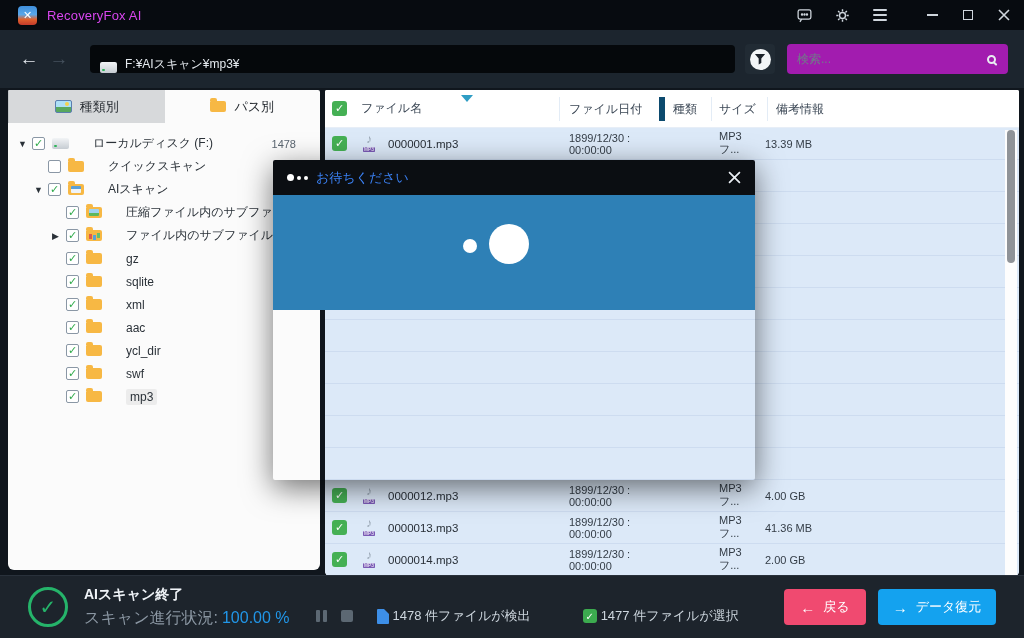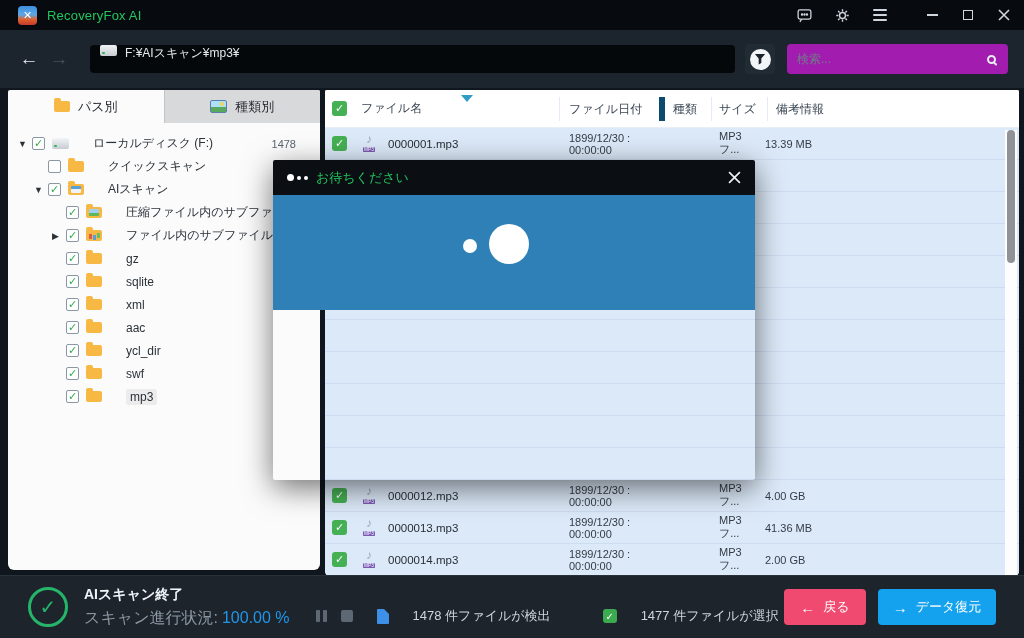--- a/index.html
+++ b/index.html
@@ -9,36 +9,36 @@
     background:#10161d; color:#e8edf2; overflow:hidden; position:relative;
   }
   
   .titlebar { position:absolute; left:0; top:0; width:1024px; height:30px;
     background:#070b10; display:flex; align-items:center; padding:0 10px; }
   .logo { width:19px; height:19px; border-radius:4px; margin-left:8px;
     background:linear-gradient(180deg,#3f8fdc 0%,#5aa7e8 45%,#e0622d 70%,#c43a2b 100%);
     position:relative; box-shadow:0 0 2px rgba(0,0,0,.6); }
   .logo::after { content:"✕"; position:absolute; inset:0; color:#fff; font-size:11px;
     font-weight:bold; display:flex; align-items:center; justify-content:center; }
-  .app-title { margin-left:10px; font-size:13px; color:#22c55e; letter-spacing:.2px; }
+  .app-title { margin-left:10px; font-size:13px; color:#d946ef; letter-spacing:.2px; }
   .tb-right { margin-left:auto; display:flex; align-items:center; gap:18px; }
   .tb-ic { width:20px; height:20px; display:flex; align-items:center; justify-content:center; cursor:pointer; }
   .hamburger { display:flex; flex-direction:column; gap:3px; }
   .hamburger span { width:14px; height:2px; background:#cfd6dd; border-radius:1px; }
   .win-controls { display:flex; align-items:center; gap:16px; margin-left:14px; }
   .wc-min { width:11px; height:2px; background:#cfd6dd; }
   .wc-max { width:10px; height:10px; border:1.5px solid #cfd6dd; }
   
   .toolbar { position:absolute; left:0; top:30px; width:1024px; height:58px;
     background:#1c252e; display:flex; align-items:center; padding:0 16px; }
   .nav-arrow { width:26px; font-size:19px; text-align:center; cursor:pointer; }
   .nav-back { color:#e6ebf0; }
   .nav-fwd { color:#46525e; margin-left:4px; }
   .pathbar { margin-left:18px; width:645px; height:28px; background:#05080b; border-radius:4px;
-    display:flex; align-items:flex-start; padding:0 10px; }
+    display:flex; align-items:flex-end; padding:0 10px; }
   .disk-ic { width:17px; height:11px; background:linear-gradient(180deg,#f2f4f6,#c6ccd2);
     border-radius:2px; position:relative; flex:0 0 auto; }
   .disk-ic::after { content:""; position:absolute; left:2px; bottom:2px; width:3px; height:2px;
     background:#2fb45a; border-radius:1px; }
   .path-text { margin-left:8px; font-size:12px; color:#e4e9ee; white-space:nowrap; }
   .filter-btn { margin-left:10px; width:30px; height:30px; border-radius:4px; background:#212b34;
     display:flex; align-items:center; justify-content:center; cursor:pointer; }
   .filter-circle { width:21px; height:21px; border-radius:50%; background:#f2f5f7;
     display:flex; align-items:center; justify-content:center; }
   .funnel { width:11px; height:11px; background:#1b222a;
@@ -118,21 +118,21 @@
   .scroll-thumb { position:absolute; right:4px; top:40px; width:8px; height:133px; background:#8f9398; border-radius:4px; }
   
   .modal { position:absolute; left:273px; top:160px; width:482px; height:320px;
     box-shadow:0 8px 30px rgba(0,0,0,.55); border-radius:2px; overflow:hidden; }
   .m-head { height:35px; background:#0b0e12; display:flex; align-items:center; padding:0 14px; }
   .dots { display:flex; align-items:center; gap:3px; margin-right:8px; }
   .dots i { background:#fff; border-radius:50%; display:block; }
   .dots i:nth-child(1){ width:7px; height:7px; }
   .dots i:nth-child(2){ width:4px; height:4px; }
   .dots i:nth-child(3){ width:4px; height:4px; }
-  .m-title { font-size:13px; color:#22c55e; }
+  .m-title { font-size:13px; color:#3b82f6; }
   .m-close { margin-left:auto; cursor:pointer; display:flex; }
   .m-blue { height:115px; background:#2e80b6; position:relative; }
   .spin-sm { position:absolute; left:190px; top:44px; width:14px; height:14px; border-radius:50%; background:#fff; }
   .spin-lg { position:absolute; left:216px; top:29px; width:40px; height:40px; border-radius:50%; background:#fff; }
   .m-body { height:128px; background:#f3f3f3; color:#33393f; font-size:13.5px;
     line-height:26px; padding:14px 20px 0 20px; }
   .m-foot { height:42px; background:#252a31; display:flex; align-items:center; padding:0 14px; }
   .m-progress { font-size:13px; color:#e8edf2; }
   .btn-cancel { margin-left:auto; width:66px; height:25px; background:#e84a6f; border:none;
     border-radius:3px; color:#fff; font-size:12px; font-family:inherit; cursor:pointer; }
@@ -143,21 +143,21 @@
     display:flex; align-items:center; justify-content:center; color:#25b46a;
     font-size:20px; font-weight:bold; flex:0 0 auto; }
   .scan-texts { margin-left:16px; }
   .scan-title { font-size:14px; font-weight:bold; color:#f0f4f8; margin-bottom:4px; }
   .scan-sub { font-size:16px; color:#8b97a3; }
   .scan-sub b { color:#2196e8; font-weight:normal; margin-left:4px; }
   .ctl { display:flex; align-items:center; gap:14px; margin-left:26px; margin-top:18px; }
   .pause { display:flex; gap:3px; cursor:pointer; }
   .pause span { width:4px; height:12px; background:#5c6873; border-radius:1px; }
   .stop { width:12px; height:12px; background:#5c6873; border-radius:2px; cursor:pointer; }
-  .stat-item { display:flex; align-items:center; gap:24px; margin-top:18px; font-size:13px; color:#cdd6de; }
+  .stat-item { display:flex; align-items:center; gap:4px; margin-top:18px; font-size:13px; color:#cdd6de; }
   .stat-detected { margin-left:24px; }
   .stat-selected { margin-left:52px; }
   .doc-ic { width:12px; height:15px; background:#3d8fe8; border-radius:1px; position:relative; }
   .doc-ic::after { content:""; position:absolute; right:0; top:0; border-style:solid;
     border-width:0 5px 5px 0; border-color:transparent #1d242c transparent transparent; }
   .cbg-sm { width:14px; height:14px; background:#3cab4f; border-radius:3px; color:#fff; font-size:10px;
     font-weight:bold; display:flex; align-items:center; justify-content:center; }
   .sb-buttons { margin-left:auto; display:flex; gap:12px; }
   .btn-back { width:82px; height:36px; background:#f04a70; border:none; border-radius:4px;
     color:#fff; font-size:13px; font-family:inherit; cursor:pointer;
@@ -223,27 +223,27 @@
       </div>
   </div>
   <div class="searchbox">
     <input type="text" placeholder="検索..." style="">
     <div class="mag"></div>
   </div>
 </div>
 
 <div class="sidebar">
   <div class="tabs">
+    <div class="tab inactive">
+      <div class="pic-ic"></div>
+      <span>種類別</span>
+    </div>
     <div class="tab active">
       <div class="folder"></div>
       <span>パス別</span>
-    </div>
-    <div class="tab inactive">
-      <div class="pic-ic"></div>
-      <span>種類別</span>
     </div>
   </div>
   <div class="tree">
     <div class="trow lv0">
       <span class="expander">▼</span>
       <span class="cb">✓</span>
       <span class="disk-ic" style="width:17px;height:11px;background:linear-gradient(180deg,#f2f4f6,#c6ccd2);border-radius:2px;position:relative;"></span>
       <span class="label">ローカルディスク (F:)</span>
       <span class="count">1478</span>
     </div>

